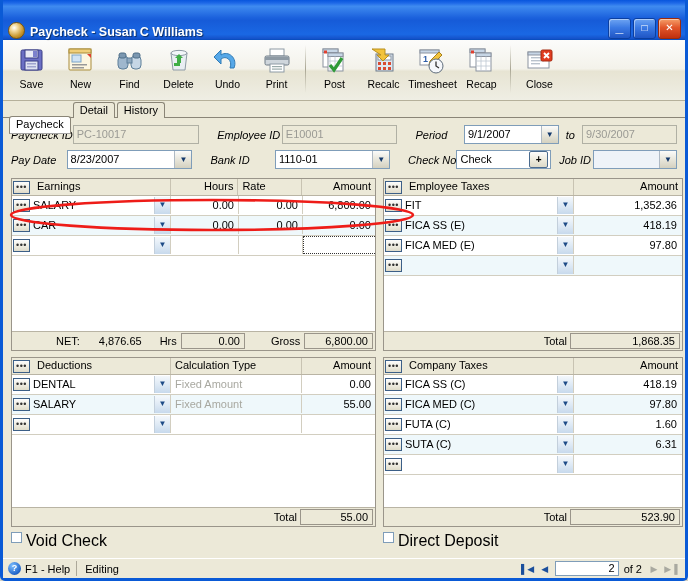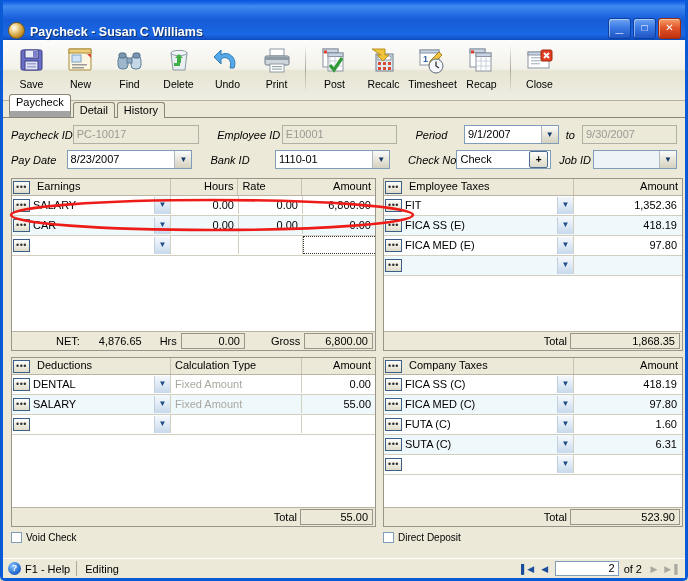--- a/index.html
+++ b/index.html
@@ -53,21 +53,21 @@
   .tb-sep{width:1px;height:48px;margin:2px 4px 0 4px;
     background:linear-gradient(to bottom,rgba(160,158,140,0),#a9a694,rgba(160,158,140,0));}
   
   .tabstrip{height:16px;position:relative;padding-left:6px;
     background:#ece9d8;border-bottom:1px solid #8a8577;display:flex;align-items:flex-end;}
   .tab{
     height:15px;line-height:14px;padding:0 6px;font-size:11px;
     background:#ece9d8;border:1px solid #8a8577;border-bottom:none;
     border-radius:3px 3px 0 0;margin-right:2px;position:relative;top:1px;
   }
-  .tab.active{background:#fff;font-weight:normal;top:0;height:16px;line-height:15px;z-index:2;border-bottom:6px solid #a3a3a3;margin-top:48px;}
+  .tab.active{background:#fff;font-weight:normal;top:17px;height:16px;line-height:15px;z-index:2;border-bottom:1px solid #a3a3a3;margin-top:48px;}
   
   .client{padding:6px 8px 0 8px;background:#ece9d8;}
   .formrow{display:flex;align-items:center;height:21px;margin-bottom:4px;}
   .lab{font-size:11px;white-space:nowrap;font-style:italic;}
   .fld{
     box-sizing:border-box;height:19px;line-height:17px;
     border:1px solid #7f9db9;background:#fff;font-size:11px;padding:0 3px;
     display:flex;align-items:center;
   }
   .fld.ro{background:#ece9d8;color:#9a9a94;border-color:#b0b0a4;}
@@ -132,21 +132,21 @@
   }
   .netbar{
     height:19px;box-sizing:border-box;background:#ece9d8;border-top:1px solid #b9b4a4;
     display:flex;align-items:center;font-size:11px;gap:4px;padding:0 2px 0 6px;
   }
   
   .cbrow{display:flex;padding:5px 8px 0 8px;}
   .cbox{
     width:11px;height:11px;box-sizing:border-box;border:1px solid #7f9db9;background:#fff;margin-right:4px;flex:none;
   }
-  .cbitem{display:flex;align-items:flex-end;font-size:10px;}
+  .cbitem{display:flex;align-items:flex-start;font-size:16px;}
   
   .statusbar{
     position:absolute;left:0;right:0;bottom:0;height:20px;box-sizing:border-box;
     background:#ece9d8;border-top:1px solid #fff;
     display:flex;align-items:center;font-size:11px;padding:0 3px;
   }
   .sb-help{display:flex;align-items:center;gap:4px;padding:0 6px 0 2px;border-right:1px solid #aca899;height:15px;}
   .helpico{
     width:13px;height:13px;border-radius:50%;flex:none;
     background:radial-gradient(circle at 35% 30%,#7fc0ff,#1f63c8 70%,#0b3d8c);

